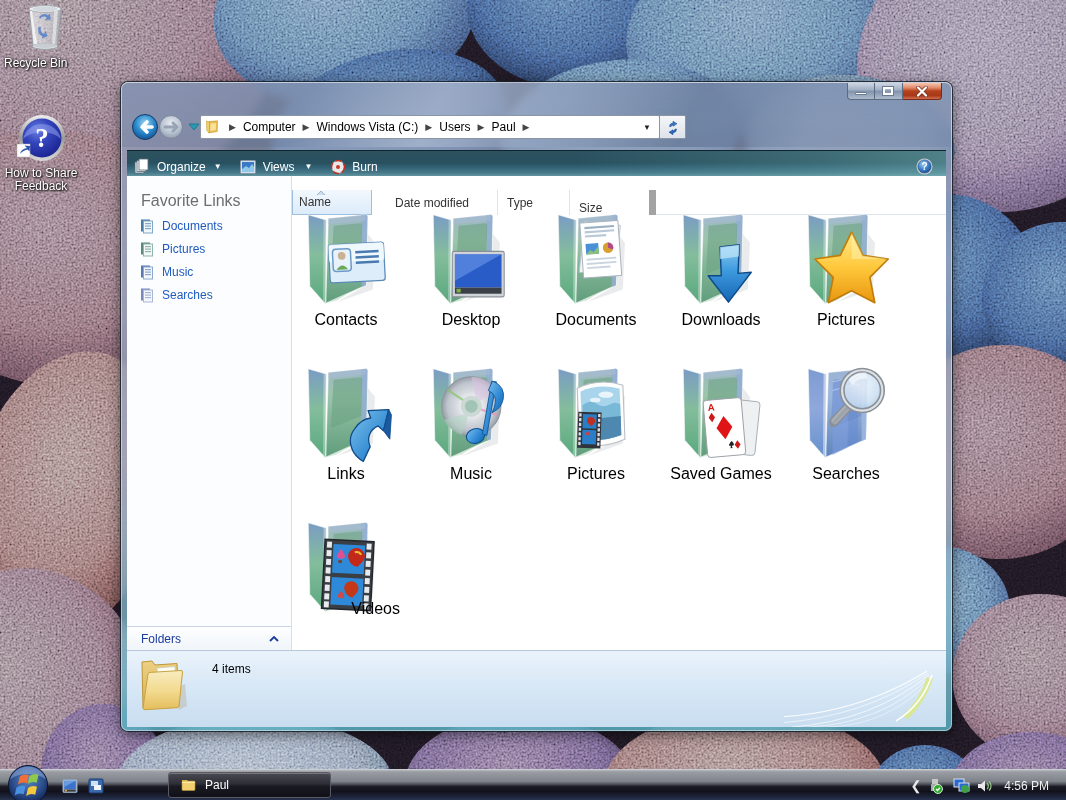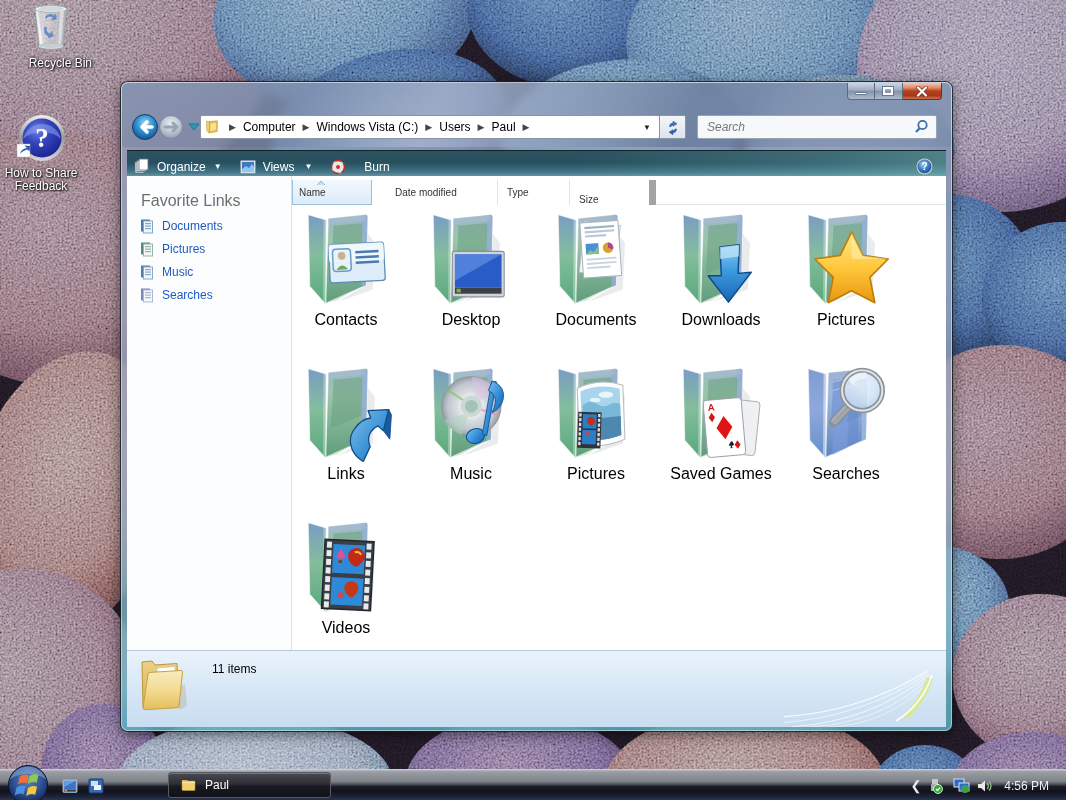--- a/index.html
+++ b/index.html
@@ -105,21 +105,21 @@
     <ellipse cx="255" cy="784" rx="138" ry="68" fill="url(#gb3)"></ellipse>
     <ellipse cx="520" cy="784" rx="115" ry="70" fill="url(#gv1)"></ellipse>
     <ellipse cx="745" cy="784" rx="140" ry="74" fill="url(#gp3)"></ellipse>
     <ellipse cx="925" cy="795" rx="55" ry="50" fill="url(#gb2)"></ellipse>
     <ellipse cx="1032" cy="790" rx="82" ry="58" fill="url(#gv1)"></ellipse>
   </g>
   <rect x="0" y="0" width="1066" height="800" filter="url(#grain)" style="mix-blend-mode:overlay" opacity="0.6"></rect>
   <rect x="0" y="0" width="1066" height="800" filter="url(#grain)" style="mix-blend-mode:multiply" opacity="0.13"></rect>
 </svg>
 
-<div class="abs" style="left:10px;top:3px;width:82px;text-align:right">
+<div class="abs" style="left:4px;top:3px;width:82px;text-align:left">
   <svg width="82" height="52" viewBox="0 0 82 52" style="display:block">
     <defs>
       <linearGradient id="bin" x1="0" y1="0" x2="1" y2="0">
         <stop offset="0%" stop-color="#cfd4d9" stop-opacity="0.85"></stop>
             <stop offset="25%" stop-color="#f2f5f7" stop-opacity="0.6"></stop>
         <stop offset="60%" stop-color="#d9dee2" stop-opacity="0.55"></stop>
             <stop offset="100%" stop-color="#aab1b8" stop-opacity="0.8"></stop>
       </linearGradient>
     </defs>
     <path d="M25,6 L57,6 L53,44 L29,44 Z" fill="url(#bin)" stroke="#9aa1a8" stroke-width="1"></path>
@@ -223,27 +223,20 @@
       <span style="margin-left:auto;margin-right:8px;color:#222;font-size:8px">▼</span>
     </div>
 
     <div class="abs" style="left:529px;top:0;width:26px;height:24px;background:linear-gradient(180deg,#f4f6f8,#dde3ea);border:1px solid #8a96a8;border-left:none;border-radius:0 2px 2px 0;text-align:center">
       <svg width="16" height="16" viewBox="0 0 16 16" style="margin-top:4px">
         <path d="M4.5,6.5 q0,-3 3.5,-3.4 L8,1.2 L12,3.8 L8,6.2 L8,4.9 q-2,0.4 -2,1.8 Z" fill="#3a78c8" stroke="#1a4a90" stroke-width="0.5"></path>
         <path d="M11.5,9 q0,3.4 -3.5,3.8 L8,14.8 L4,12.2 L8,9.8 L8,11.1 q2,-0.4 2,-2.1 Z" fill="#2a66b8" stroke="#1a4a90" stroke-width="0.5"></path>
       </svg>
     </div>
 
-    <div class="abs" style="left:566px;top:0;width:240px;height:24px;background:#f6f8fa;border:1px solid #98a4b4;border-radius:2px;display:flex;align-items:center">
-      <span style="margin-left:9px;color:#777;font-style:italic;font-size:12px">Search</span>
-      <svg width="16" height="16" viewBox="0 0 16 16" style="margin-left:auto;margin-right:7px">
-        <circle cx="9.5" cy="6" r="4.2" fill="none" stroke="#3a6ea8" stroke-width="1.8"></circle>
-        <line x1="6.4" y1="9.4" x2="3" y2="13" stroke="#3a6ea8" stroke-width="2.2"></line>
-      </svg>
-    </div>
   </div>
 
   <div class="abs" style="left:6px;top:68px;width:819px;height:33px;
        background:linear-gradient(90deg, rgba(0,0,0,0) 55%, rgba(110,175,175,0.28) 85%, rgba(130,195,192,0.42) 100%),linear-gradient(180deg,#2d5260 0%,#28505e 38%,#326175 52%,#47798a 70%,#74a7b0 88%,#abcbcb 97%,#8ab0b4 100%);
        border-top:1px solid #10242e;border-bottom:1px solid #0e222c;display:flex;align-items:center;color:#fff;font-size:12px">
     <svg width="17" height="17" viewBox="0 0 17 17" style="margin-left:6px">
       <rect x="2" y="4" width="9" height="11" fill="#e8ecf0" stroke="#5a6a78" stroke-width="0.8"></rect>
       <rect x="4" y="2.5" width="9" height="11" fill="#f4f6f8" stroke="#5a6a78" stroke-width="0.8"></rect>
       <rect x="6" y="1" width="9" height="11" fill="#fff" stroke="#5a6a78" stroke-width="0.8"></rect>
     </svg>
@@ -254,21 +247,21 @@
       <rect x="2" y="2" width="12" height="10" fill="#3a78c8"></rect>
       <path d="M2,9 l4,-3 l3,2 l3,-4 l2,3 l0,5 l-12,0 Z" fill="#8fc8e8"></path>
     </svg>
     <span style="margin-left:7px">Views</span>
     <span style="margin-left:10px;font-size:8px">▼</span>
     <svg width="16" height="16" viewBox="0 0 16 16" style="margin-left:18px">
       <circle cx="8" cy="8" r="6.5" fill="#e8e8e8" stroke="#888"></circle>
       <circle cx="8" cy="8" r="6.5" fill="none" stroke="#c03020" stroke-width="1.5" stroke-dasharray="6 3"></circle>
       <circle cx="8" cy="8" r="2" fill="#c8372a"></circle>
     </svg>
-    <span style="margin-left:18px">Burn</span>
+    <span style="margin-left:6px">Burn</span>
     <svg width="17" height="17" viewBox="0 0 17 17" style="margin-left:auto;margin-right:13px">
       <defs>
             <radialGradient id="helpg" cx="40%" cy="32%" r="75%">
         <stop offset="0%" stop-color="#9fd0f0"></stop>
               <stop offset="55%" stop-color="#3a80c8"></stop>
               <stop offset="100%" stop-color="#1a4a90"></stop>
       </radialGradient>
           </defs>
       <circle cx="8.5" cy="8.5" r="8" fill="#c9cdd2"></circle>
       <circle cx="8.5" cy="8.5" r="6.6" fill="url(#helpg)" stroke="#2a4a80" stroke-width="0.5"></circle>
@@ -316,23 +309,29 @@
               <rect x="2" y="1.5" width="9" height="12" fill="#7888b8"></rect>
               <rect x="4.5" y="3" width="9" height="12" fill="#f4f6f8" stroke="#a8b8d8" stroke-width="1"></rect>
               <rect x="6" y="5" width="6" height="1.2" fill="#a8b8d8"></rect>
               <rect x="6" y="7.5" width="6" height="1.2" fill="#a8b8d8"></rect>
               <rect x="6" y="10" width="6" height="1.2" fill="#a8b8d8"></rect>
             </svg>
             <span style="margin-left:7px;font-size:12px;color:#1f5bbf">Searches</span>
           </div>
         </div>
 
-  </div>
-
-  <div class="abs" style="left:171px;top:98px;width:774px;height:25px;font-size:10px;color:#333">
+    <div class="abs" style="left:0;bottom:77px;width:164px;height:24px;border-top:1px solid #c8d4e0;background:linear-gradient(180deg,#fdfeff,#f0f5fa);display:flex;align-items:center">
+      <span style="margin-left:14px;color:#1a3c9c;font-size:12px">Folders</span>
+      <svg width="10" height="6" viewBox="0 0 10 6" style="margin-left:auto;margin-right:12px">
+            <path d="M1,5 L5,1 L9,5" stroke="#1a3c9c" stroke-width="1.8" fill="none"></path>
+          </svg>
+    </div>
+  </div>
+
+  <div class="abs" style="left:171px;top:108px;width:774px;height:25px;font-size:12px;color:#333">
     <div class="abs" style="left:0;top:0;width:80px;height:25px;background:linear-gradient(180deg,#f2f8fd,#dcecfa);border:1px solid #9ebfdd;border-top:none;display:flex;align-items:center">
       <span style="margin-left:6px">Name</span>
       <svg class="abs" width="12" height="6" viewBox="0 0 12 6" style="left:22px;top:0">
             <path d="M2,5 L6,1 L10,5" fill="#cadeef" stroke="#8aaac8" stroke-width="0.8"></path>
           </svg>
     </div>
     <div class="abs" style="left:80px;top:0;width:126px;height:25px;border-right:1px solid #dde4ec;display:flex;align-items:center">
           <span style="margin-left:23px">Date modified</span>
         </div>
     <div class="abs" style="left:206px;top:0;width:72px;height:25px;border-right:1px solid #dde4ec;display:flex;align-items:center">
@@ -631,21 +630,21 @@
     <div class="abs" style="left:0;top:108px;width:108px;text-align:center">Contacts</div>
     <div class="abs" style="left:125px;top:108px;width:108px;text-align:center">Desktop</div>
     <div class="abs" style="left:250px;top:108px;width:108px;text-align:center">Documents</div>
     <div class="abs" style="left:375px;top:108px;width:108px;text-align:center">Downloads</div>
     <div class="abs" style="left:500px;top:108px;width:108px;text-align:center">Pictures</div>
     <div class="abs" style="left:0;top:262px;width:108px;text-align:center">Links</div>
     <div class="abs" style="left:125px;top:262px;width:108px;text-align:center">Music</div>
     <div class="abs" style="left:250px;top:262px;width:108px;text-align:center">Pictures</div>
     <div class="abs" style="left:375px;top:262px;width:108px;text-align:center">Saved Games</div>
     <div class="abs" style="left:500px;top:262px;width:108px;text-align:center">Searches</div>
-    <div class="abs" style="left:0;top:416px;width:108px;text-align:center">Videos</div>
+    <div class="abs" style="left:0;top:397px;width:108px;text-align:right">Videos</div>
   </div>
 
   <div class="abs" style="left:6px;top:568px;width:819px;height:77px;background:linear-gradient(180deg,#eaf3fb 0%,#d8e8f6 45%,#c8ddf0 100%);border-top:1px solid #b8c8d8;overflow:hidden">
     <svg class="abs" style="right:2px;bottom:0" width="160" height="62" viewBox="0 0 160 62">
       <path d="M-5,52 Q75,48 143,6" stroke="#ffffff" stroke-width="1.2" fill="none" opacity="0.85"></path>
       <path d="M-5,58 Q80,52 144,8" stroke="#ffffff" stroke-width="1" fill="none" opacity="0.6"></path>
       <path d="M8,62 Q88,56 145,10" stroke="#ffffff" stroke-width="1" fill="none" opacity="0.7"></path>
       <path d="M26,62 Q98,58 146,12" stroke="#ffffff" stroke-width="1" fill="none" opacity="0.55"></path>
       <path d="M44,62 Q106,60 147,14" stroke="#ffffff" stroke-width="1" fill="none" opacity="0.45"></path>
       <path d="M118,51 Q135,36 143,12 L149,14 Q141,38 124,54 Z" fill="#d8e88c" opacity="0.9"></path>
@@ -661,21 +660,21 @@
               <stop offset="0%" stop-color="#f8ecc0"></stop>
               <stop offset="55%" stop-color="#f2d98c"></stop>
               <stop offset="100%" stop-color="#e4bc5c"></stop>
             </linearGradient>
       </defs>
       <path d="M44,56 L52,52 L50,30 L42,34 Z" fill="#b8b2a0" opacity="0.45"></path>
       <path d="M7,8 L17,7 L20,11 L42,9.5 L44,52 L8,54 Z" fill="url(#bfold)" stroke="#bd9638" stroke-width="1"></path>
       <path d="M22,14 L40,12.5 L41.5,48 L23,49.5 Z" fill="#fdfdf8" stroke="#c8c4b0" stroke-width="0.7"></path>
       <path d="M8,54 L13,20 Q13.3,18.5 15,18.4 L46,16.5 Q47.6,16.4 47.5,18 L44,52 Q43.8,53.6 42,53.7 L10,55.7 Q8.2,55.8 8,54 Z" fill="url(#ffold)" stroke="#c8a23e" stroke-width="1"></path>
     </svg>
-    <div class="abs" style="left:85px;top:11px;font-size:12px;color:#000">11 items</div>
+    <div class="abs" style="left:85px;top:11px;font-size:12px;color:#000">4 items</div>
   </div>
 </div>
 
 
 <div class="abs" style="left:0;top:769px;width:1066px;height:31px;
      background:linear-gradient(180deg,#b8bcc0 0%,#9a9ea4 6%,#7e8289 38%,#4a4d55 48%,#1c1c26 55%,#12121c 72%,#1c2338 88%,#283350 100%);
      border-top:1px solid #c8ccd0;">
 
   <svg class="abs" style="left:7px;top:-5px" width="42" height="40" viewBox="0 0 42 40">
     <defs>

